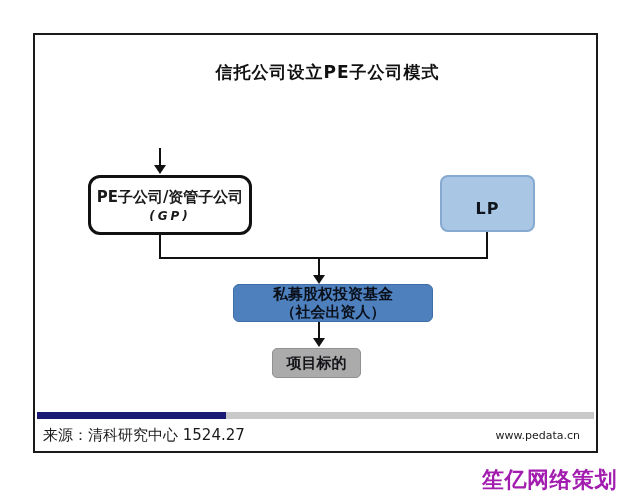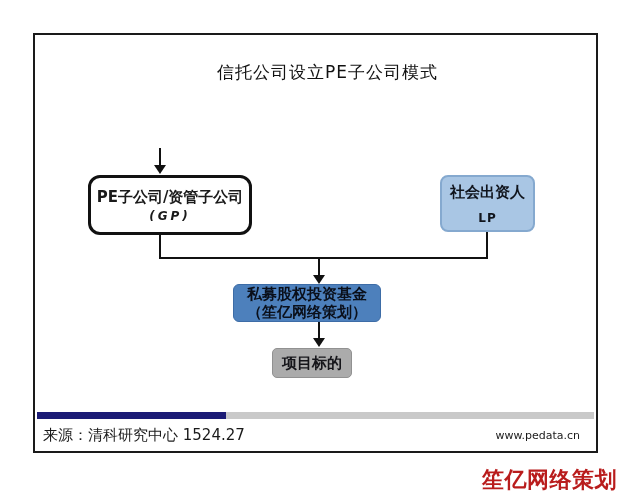--- a/index.html
+++ b/index.html
@@ -30,21 +30,21 @@
     left: 0; top: 0; right: 0; bottom: 0;
   }
   .title {
     position: absolute;
     left: 0;
     right: 0;
     top: 26px;
     text-align: center;
     padding-left: 24px;
     font-size: 17px;
-    font-weight: normal;
+    font-weight: bold;
     letter-spacing: 1px;
     color: #111111;
   }
   .node {
     position: absolute;
     box-sizing: border-box;
     display: flex;
     flex-direction: column;
     align-items: center;
     justify-content: center;
@@ -78,39 +78,39 @@
     left: 405px; top: 140px;
     width: 95px; height: 57px;
     background: #a9c6e4;
     border: 2px solid #85a9cf;
     border-radius: 8px;
     font-size: 15px;
     font-weight: bold;
     color: #10141c;
   }
   .node-lp .sub {
-    font-size: 12px;
+    font-size: 16px;
     font-weight: bold;
     margin-top: 9px;
     letter-spacing: 1px;
   }
   .node-fund {
     left: 198px; top: 249px;
-    width: 148px; height: 38px;
+    width: 200px; height: 38px;
     background: #4d80bc;
     border: 1px solid #3d6ca6;
     border-radius: 6px;
     font-size: 15px;
     font-weight: bold;
     line-height: 18px;
     color: #0a0f1a;
   }
   .node-target {
     left: 237px; top: 313px;
-    width: 80px; height: 30px;
+    width: 89px; height: 30px;
     background: #ababab;
     border: 1px solid #919191;
     border-radius: 5px;
     font-size: 15px;
     font-weight: bold;
     color: #15151a;
   }
   .vline, .hline {
     position: absolute;
     background: #111111;
@@ -165,54 +165,53 @@
     line-height: 16px;
     color: #1a1a1a;
   }
   .watermark {
     position: absolute;
     right: 3px;
     top: 465px;
     font-size: 22px;
     font-weight: bold;
     letter-spacing: 0.5px;
-    color: #b91c1c;
+    color: #a21caf;
   }
 </style>
 </head>
 <body>
 
 <div class="frame">
   <div class="frame-inner">
 
     <div class="title">信托公司设立PE子公司模式</div>
 
 
     <div class="vline l1"></div>
     <div class="arrowhead h1"></div>
 
     <div class="node node-outline node-pe">
       <span>PE子公司/资管子公司</span>
       <span class="sub">(GP)</span>
     </div>
 
     <div class="node node-lp">
-      <span>社会出资人</span>
       <span class="sub">LP</span>
     </div>
 
     <div class="vline l2"></div>
     <div class="vline l3"></div>
     <div class="hline l4"></div>
     <div class="vline l5"></div>
     <div class="arrowhead h5"></div>
 
     <div class="node node-fund">
       <span>私募股权投资基金</span>
-      <span>（笙亿网络策划）</span>
+      <span>（社会出资人）</span>
     </div>
 
     <div class="vline l6"></div>
     <div class="arrowhead h6"></div>
 
     <div class="node node-target">
       <span>项目标的</span>
     </div>
 
     <div class="bar">

